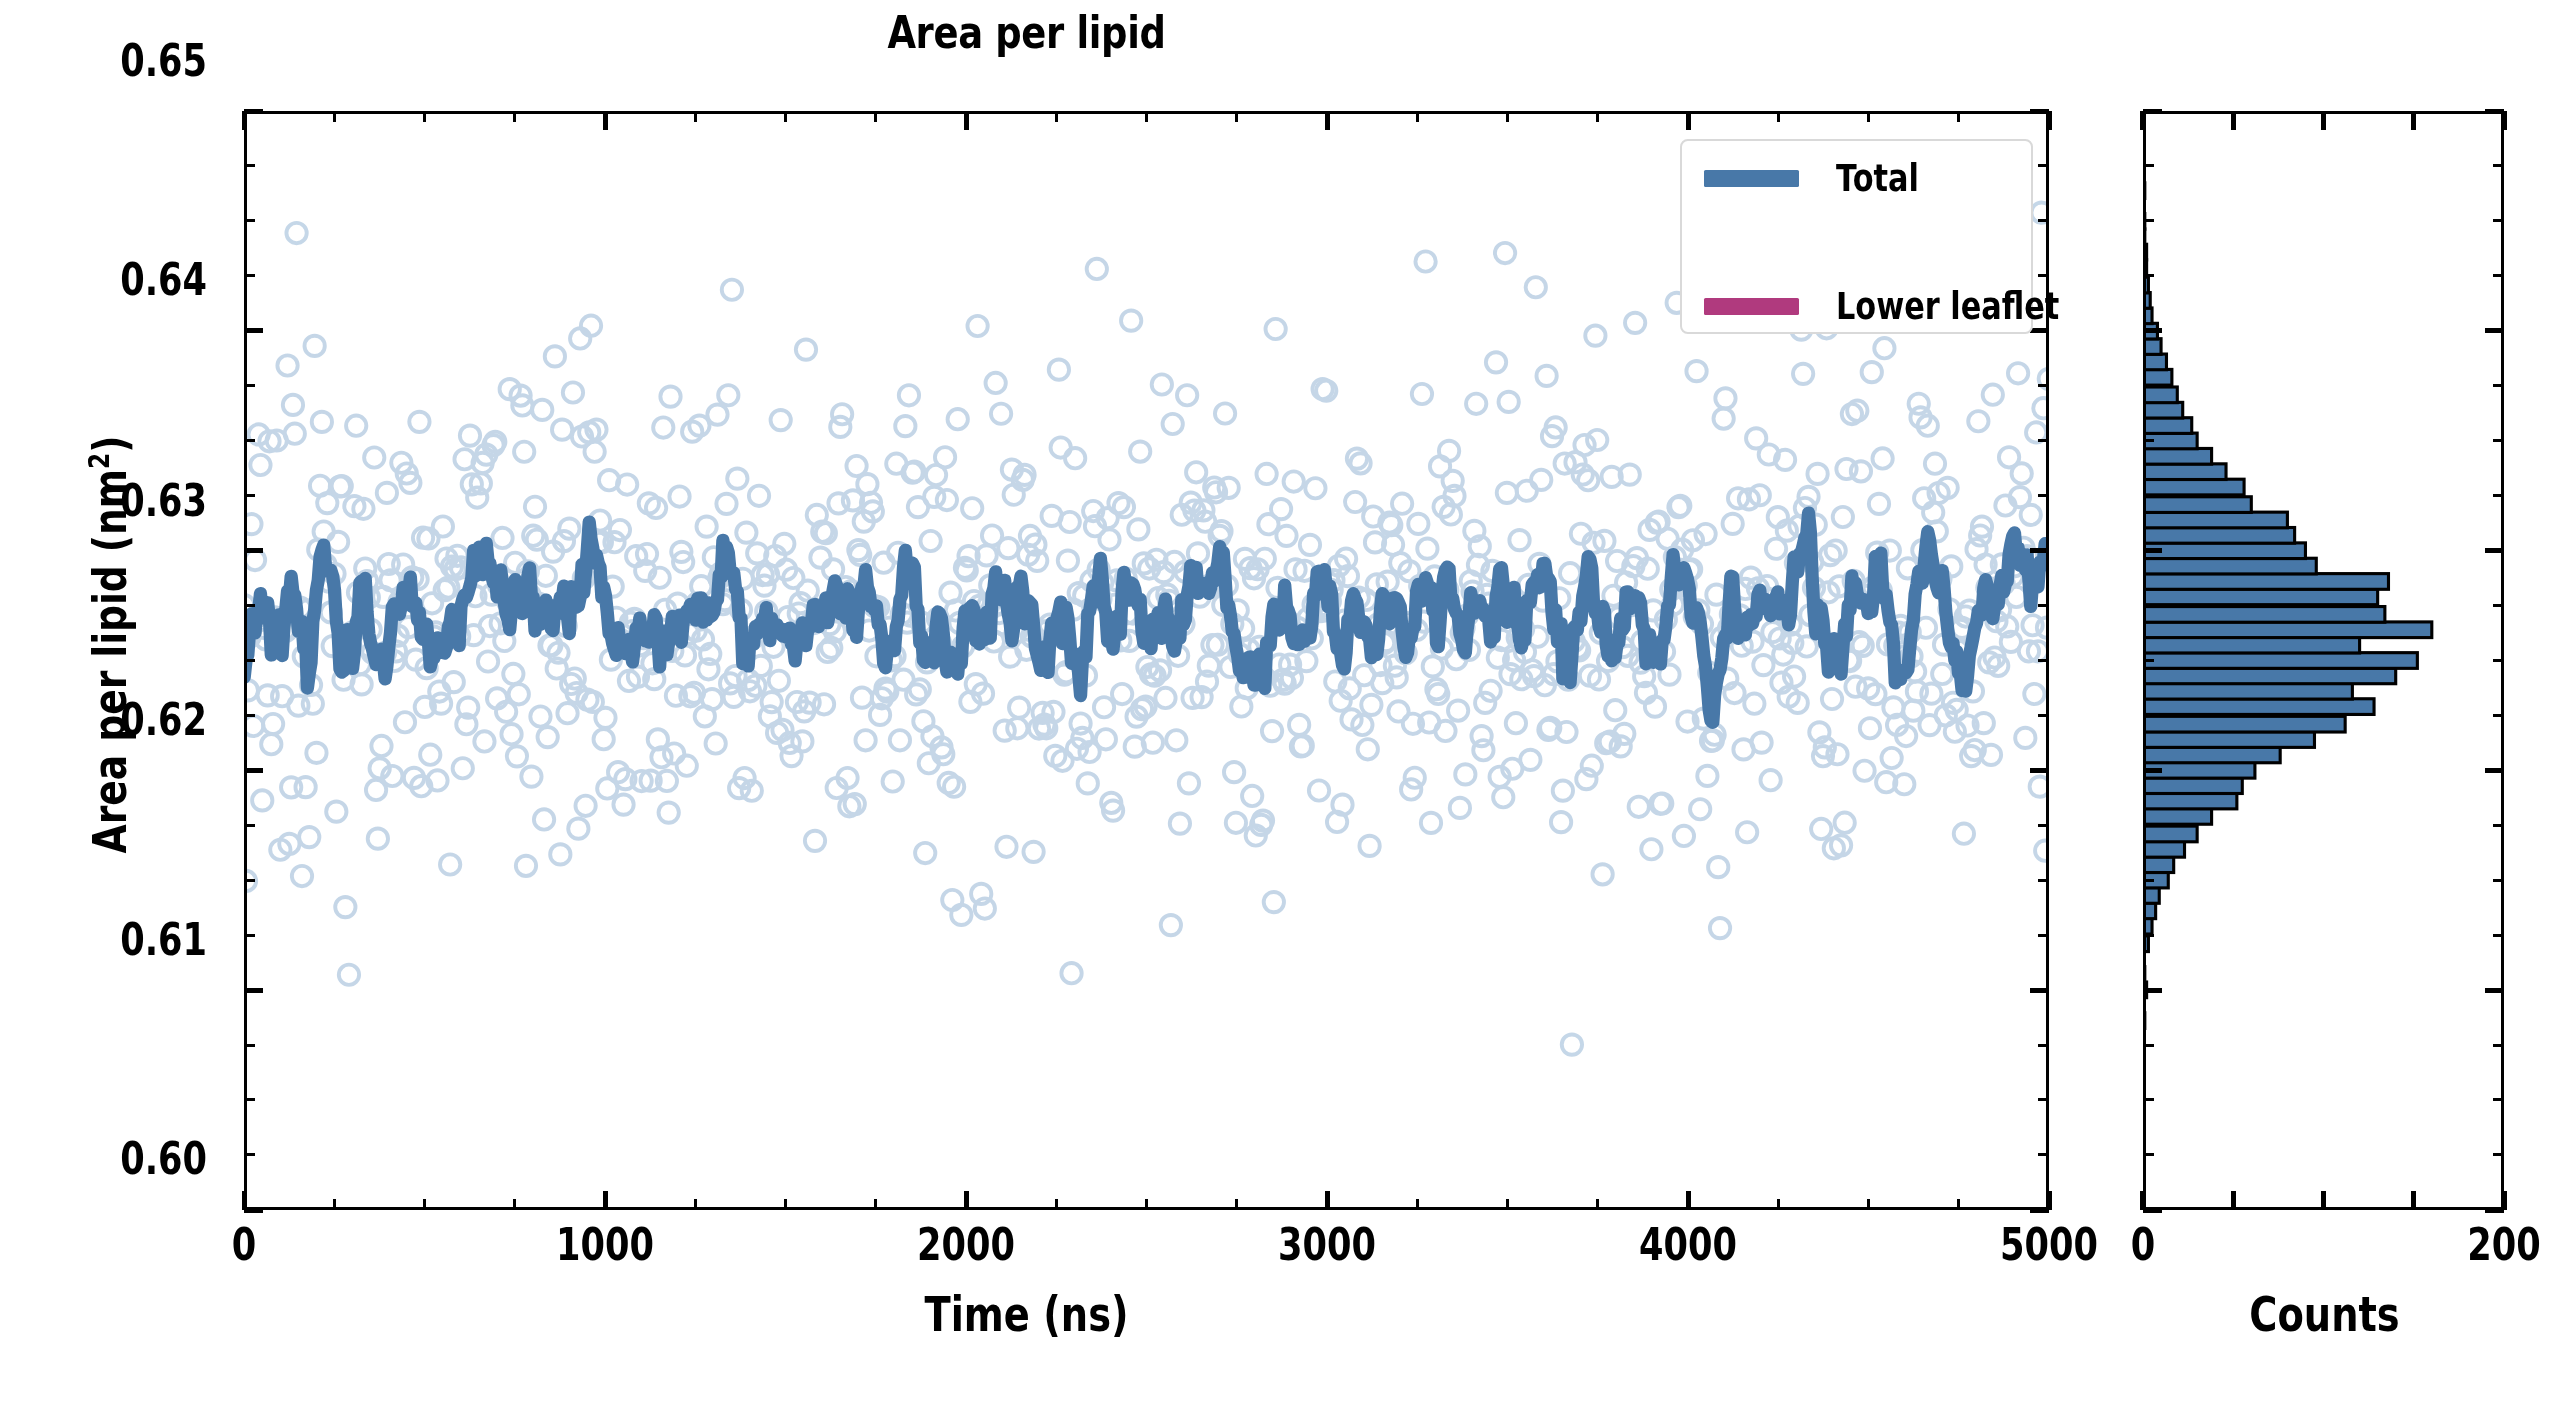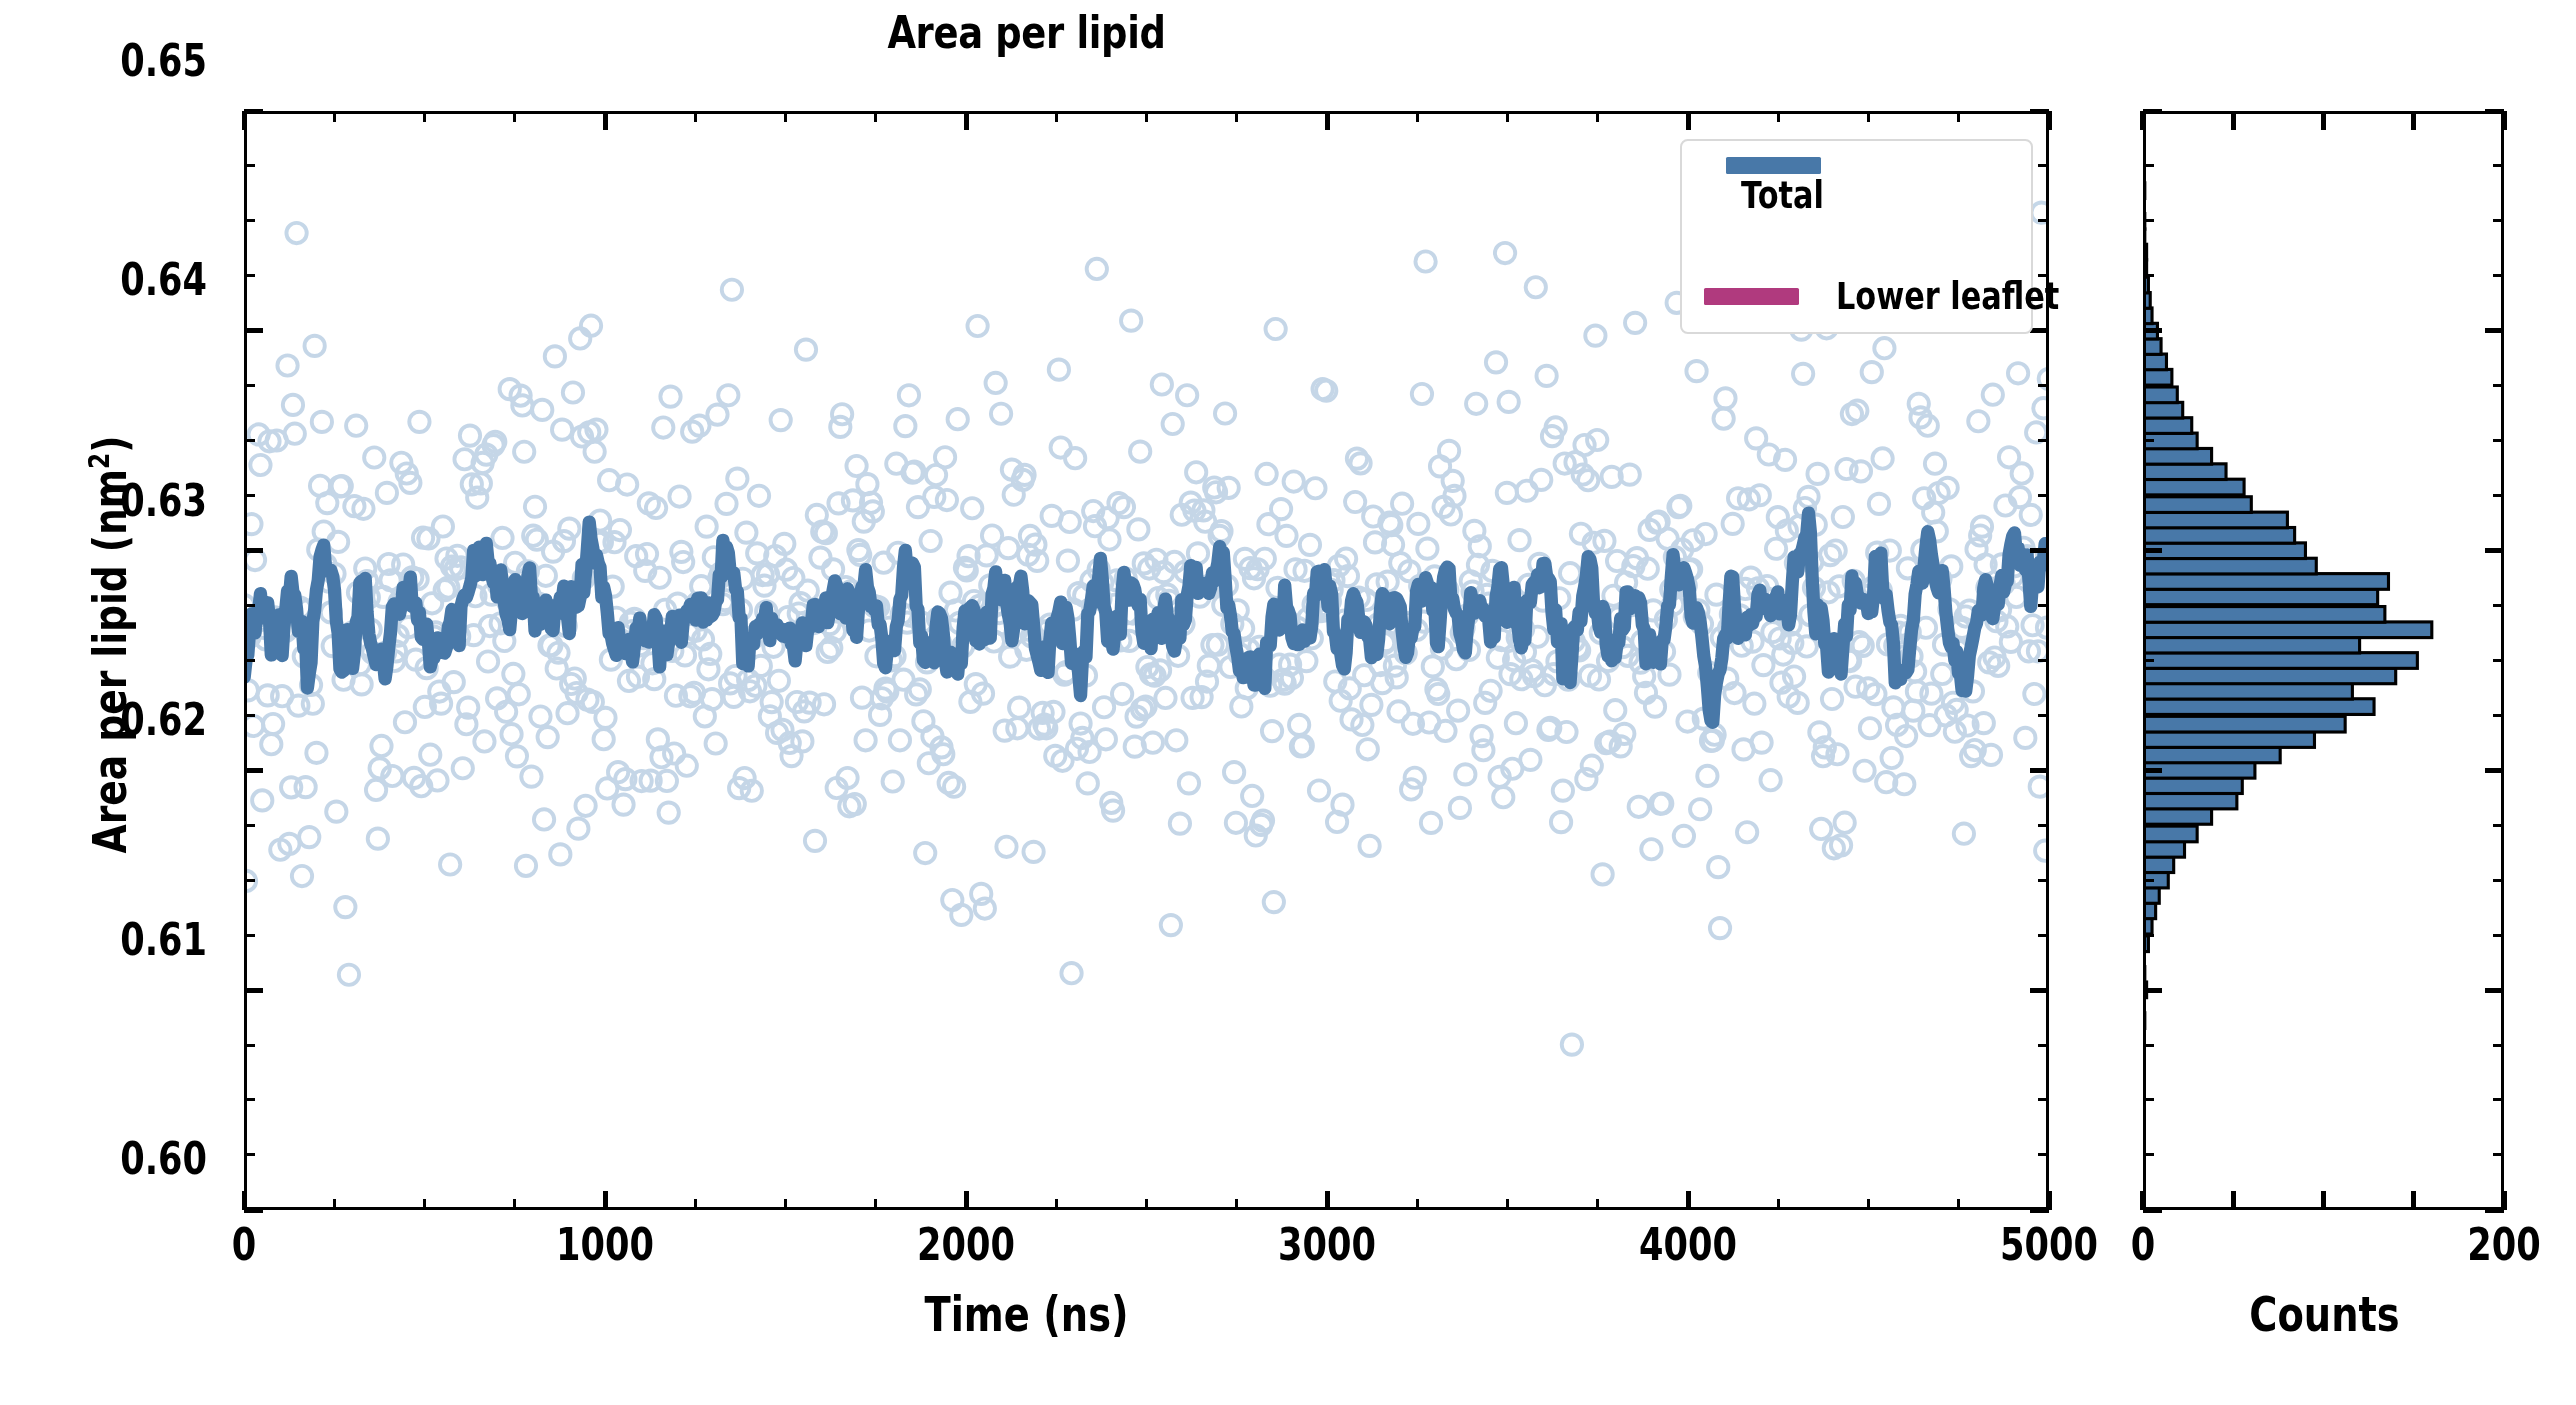--- a/index.html
+++ b/index.html
@@ -1300,24 +1300,24 @@
       <div class="tk" style="left: 2493px; top: 274px; width: 11px; height: 3.1px;"></div>
       <div class="tk" style="left: 2143px; top: 219px; width: 11px; height: 3.1px;"></div>
       <div class="tk" style="left: 2493px; top: 219px; width: 11px; height: 3.1px;"></div>
       <div class="tk" style="left: 2143px; top: 164px; width: 11px; height: 3.1px;"></div>
       <div class="tk" style="left: 2493px; top: 164px; width: 11px; height: 3.1px;"></div>
       <div class="tk" style="left: 2143px; top: 109px; width: 19px; height: 4.7px;"></div>
       <div class="tk" style="left: 2485px; top: 109px; width: 19px; height: 4.7px;"></div>
     </div>
 
   <div class="legend" style="left:1680px;top:139px;width:353px;height:195px;">
-    <div class="leg-row" style="left:22px;top:15.6px;flex-direction:column;">
+    <div class="leg-row" style="left:22px;top:15.6px;">
       <span class="leg-swatch" style="background:#4878a8;"></span>
       <span class="leg-txt">Total</span>
     </div>
-    <div class="leg-row" style="left:22px;top:134px;">
+    <div class="leg-row" style="left:22px;top:144px;">
       <span class="leg-swatch" style="background:#b03a7e;"></span>
       <span class="leg-txt">Lower leaflet</span>
     </div>
   </div>
 
 </div>
 
 
 </body></html>

